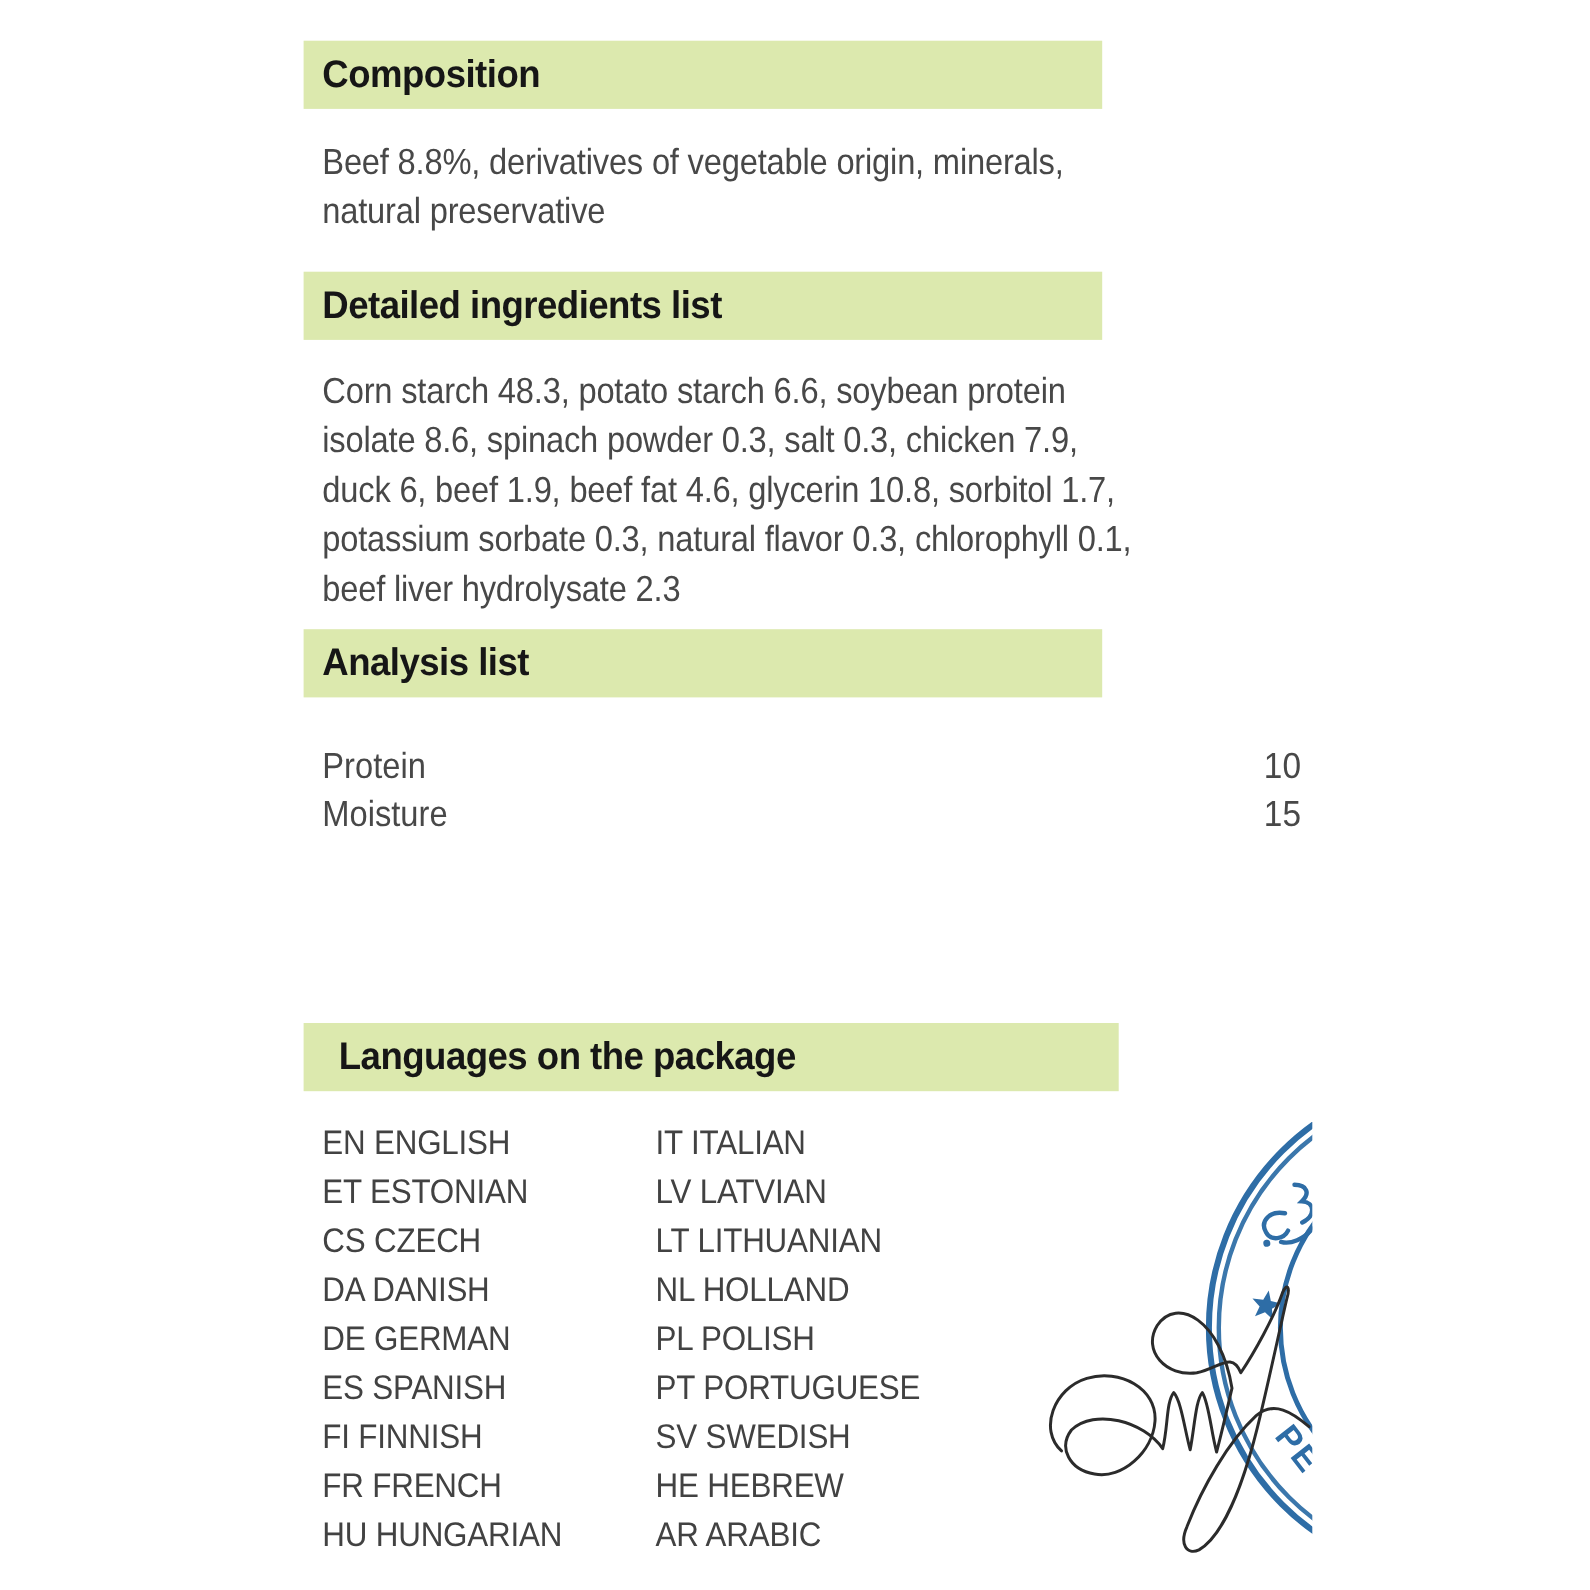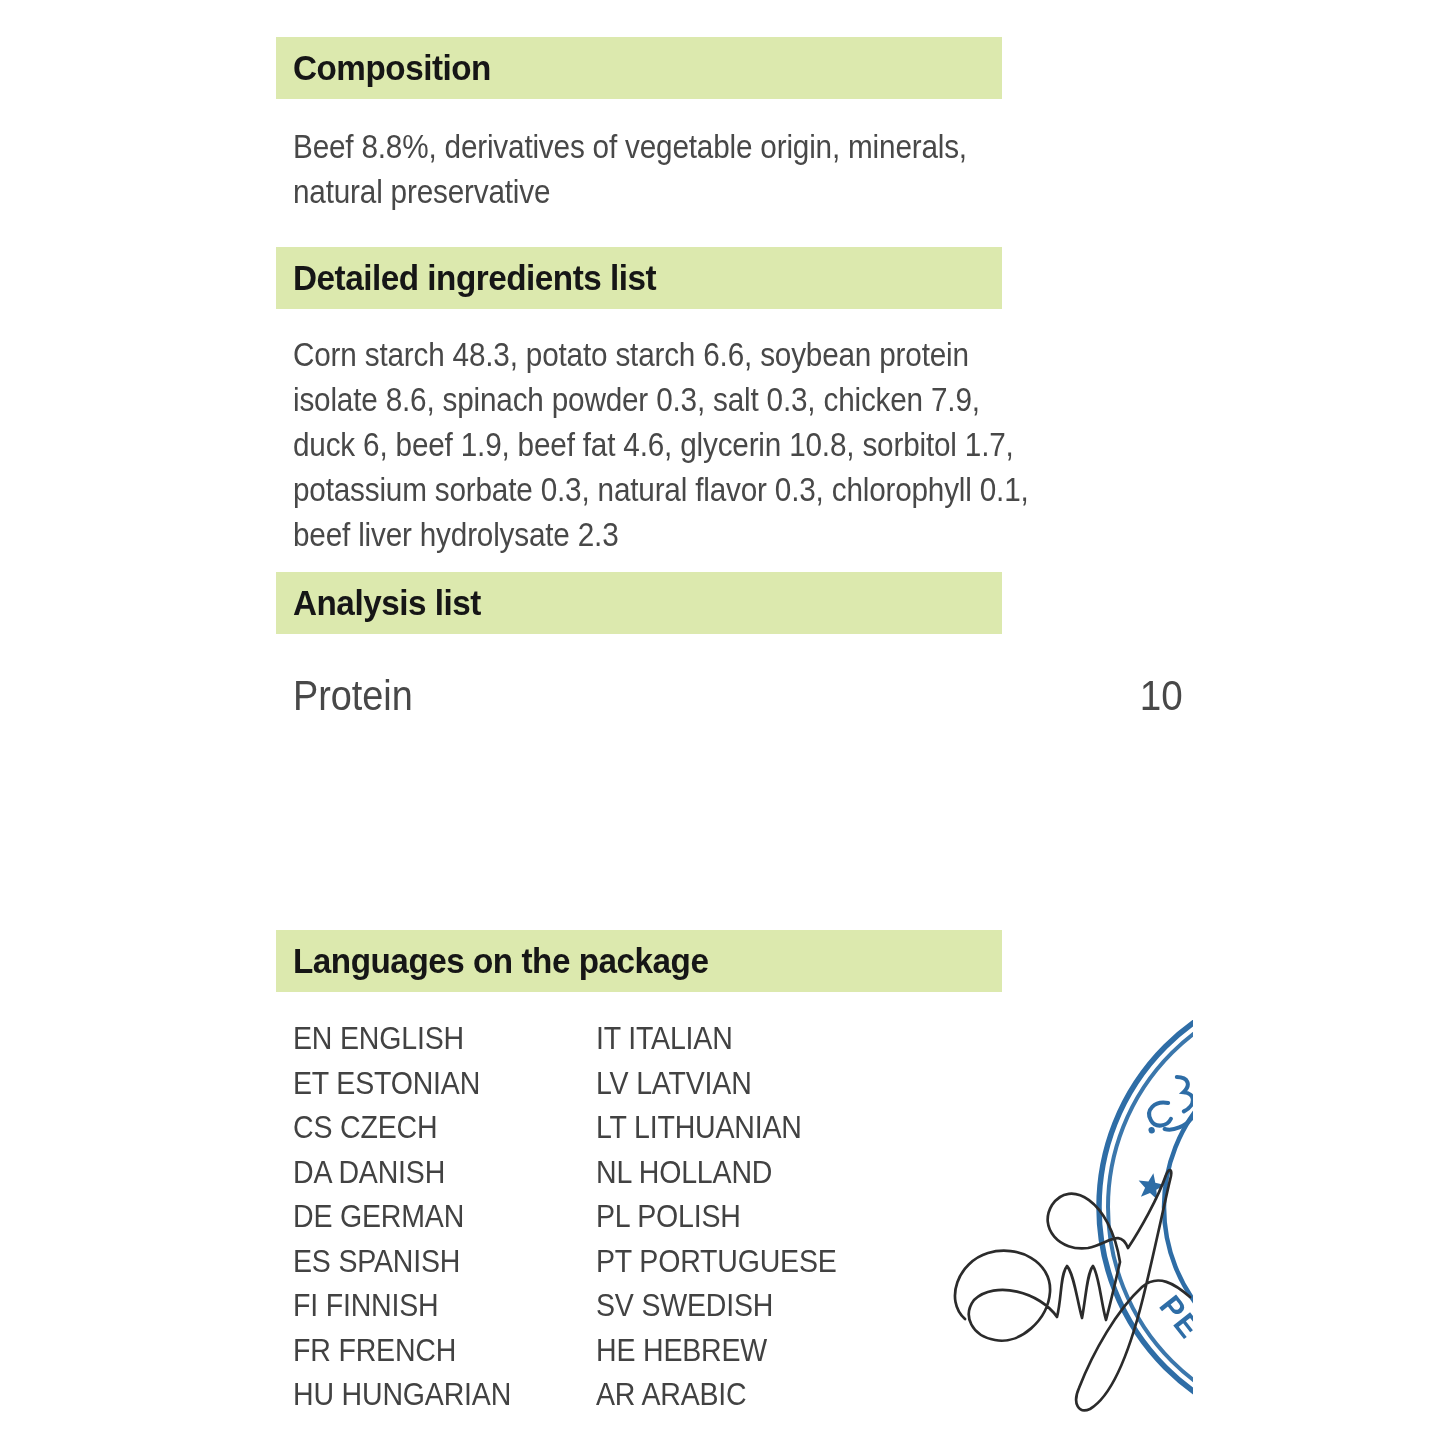--- a/index.html
+++ b/index.html
@@ -30,42 +30,42 @@
     font-weight: bold;
     color: #161616;
     letter-spacing: -0.5px;
     transform: scaleX(0.95);
     transform-origin: left center;
     white-space: nowrap;
   }
   .bar-composition { top: 37px; }
   .bar-ingredients { top: 247px; text-align: right; }
   .bar-analysis   { top: 572px; }
-  .bar-languages  { top: 930px; }
+  .bar-languages  { top: 930px; padding-left: 15px; }
 
   .body-text {
     position: absolute;
     left: 293px;
     color: #484848;
     font-size: 33px;
     line-height: 45px;
     letter-spacing: -0.2px;
     transform: scaleX(0.9);
     transform-origin: left top;
     white-space: nowrap;
   }
   .composition-text { top: 124px; }
   .ingredients-text { top: 332px; }
 
   .analysis-table {
     position: absolute;
     left: 293px;
     top: 674px;
     width: 890px;
-    font-size: 42px;
+    font-size: 33px;
     color: #484848;
   }
   .analysis-row {
     height: 44px;
     display: flex;
     justify-content: space-between;
     align-items: center;
   }
   .analysis-label {
     transform: scaleX(0.9);
@@ -124,20 +124,24 @@
     <div>beef liver hydrolysate 2.3</div>
   </div>
 
   <div class="section-bar bar-analysis">
     <span class="section-title">Analysis list</span>
   </div>
   <div class="analysis-table">
     <div class="analysis-row">
       <span class="analysis-label">Protein</span>
       <span class="analysis-value">10</span>
+    </div>
+    <div class="analysis-row">
+      <span class="analysis-label">Moisture</span>
+      <span class="analysis-value">15</span>
     </div>
   </div>
 
   <div class="section-bar bar-languages">
     <span class="section-title">Languages on the package</span>
   </div>
   <div class="lang-col lang-col-1">
     <div>EN ENGLISH</div>
     <div>ET ESTONIAN</div>
     <div>CS CZECH</div>

